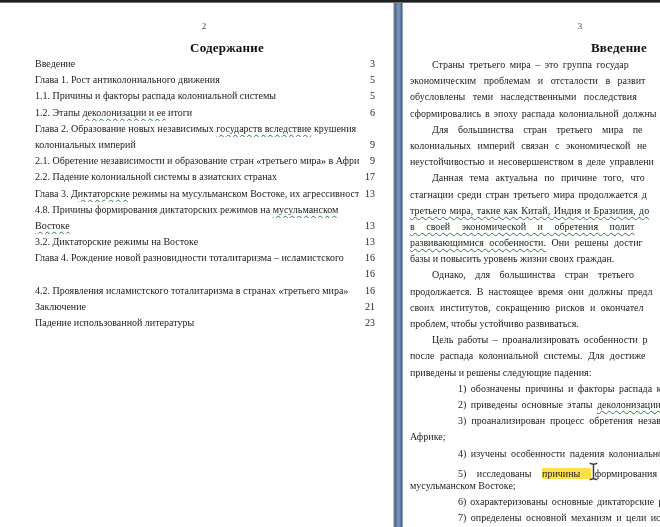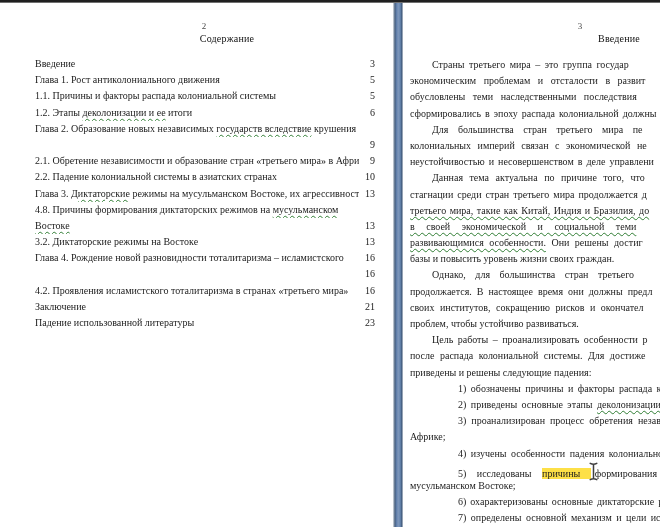--- a/index.html
+++ b/index.html
@@ -8,21 +8,21 @@
   .stage{position:relative;width:660px;height:527px;overflow:hidden;background:#fff}
   .topstrip{position:absolute;left:0;top:0;width:660px;height:3px;
     background:linear-gradient(#1f1f1f 0 2px,#707070 2px 3px);z-index:6}
   .page{position:absolute;top:0;height:527px;background:#fff;overflow:hidden}
   .page-left{left:0;width:393px}
   .page-gap{position:absolute;left:393px;top:0;width:10px;height:527px;z-index:4;
     background:linear-gradient(90deg,#dfe3e8 0%,#8e9bac 10%,#47607f 20%,#5f7da9 34%,
       #7e97bb 52%,#6887b0 72%,#3c5575 90%,#eef0f3 100%)}
   .page-right{left:403px;width:257px}
   .pagenum{position:absolute;top:21px;font-size:9px;color:#4a4a4a;transform:translateX(-50%)}
-  .ptitle{position:absolute;top:33px;font-weight:normal;font-size:10px;color:#101010;
+  .ptitle{position:absolute;top:40px;font-weight:bold;font-size:13px;color:#101010;
     transform:translateX(-50%);white-space:nowrap;letter-spacing:.2px}
   .toc{position:absolute;left:35px;top:56px;width:340px}
   .toc-row{position:relative;height:16.2px;line-height:16.2px;font-size:10px;
     color:#1c1c1c;white-space:nowrap}
   .toc-row .txt{display:inline-block;max-width:324px;overflow:hidden;vertical-align:top}
   .toc-row .num{position:absolute;right:0;top:0}
   .lines{position:absolute;left:7px;top:57px;width:560px}
   .bline{height:16.2px;line-height:16.2px;font-size:10px;color:#1c1c1c;white-space:nowrap}
   .ind1{padding-left:22px}
   .ind2{padding-left:48px}
@@ -40,23 +40,23 @@
 
   <div class="page page-left">
     <div class="pagenum" style="left:204px">2</div>
     <div class="ptitle" style="left:227px">Содержание</div>
     <div class="toc" id="toc">
         <div class="toc-row"><span class="txt"><span>Введение</span></span><span class="num">3</span></div>
         <div class="toc-row"><span class="txt"><span>Глава 1. Рост антиколониального движения</span></span><span class="num">5</span></div>
         <div class="toc-row"><span class="txt"><span>1.1. Причины и факторы распада колониальной системы</span></span><span class="num">5</span></div>
         <div class="toc-row"><span class="txt"><span>1.2. Этапы </span><span class="wavy">деколонизации и ее</span><span> итоги</span></span><span class="num">6</span></div>
         <div class="toc-row"><span class="txt"><span>Глава 2. Образование новых независимых </span><span class="wavy">государств вследствие</span><span> крушения</span></span></div>
-        <div class="toc-row"><span class="num">9</span></div>
+        <div class="toc-row"><span class="txt"><span>колониальных империй</span></span><span class="num">9</span></div>
         <div class="toc-row"><span class="txt"><span>2.1. Обретение независимости и образование стран «третьего мира» в Африке</span></span><span class="num">9</span></div>
-        <div class="toc-row"><span class="txt"><span>2.2. Падение колониальной системы в азиатских странах</span></span><span class="num">10</span></div>
+        <div class="toc-row"><span class="txt"><span>2.2. Падение колониальной системы в азиатских странах</span></span><span class="num">17</span></div>
         <div class="toc-row"><span class="txt"><span>Глава 3. </span><span class="wavy">Диктаторские</span><span> режимы на мусульманском Востоке, их агрессивность</span></span><span class="num">13</span></div>
         <div class="toc-row"><span class="txt"><span>4.8. Причины формирования диктаторских режимов на </span><span class="wavy">мусульманском</span></span></div>
         <div class="toc-row"><span class="txt"><span class="wavy">Востоке</span></span><span class="num">13</span></div>
         <div class="toc-row"><span class="txt"><span>3.2. Диктаторские режимы на Востоке</span></span><span class="num">13</span></div>
         <div class="toc-row"><span class="txt"><span>Глава 4. Рождение новой разновидности тоталитаризма – исламистского</span></span><span class="num">16</span></div>
         <div class="toc-row"><span class="num">16</span></div>
         <div class="toc-row"><span class="txt"><span>4.2. Проявления исламистского тоталитаризма в странах «третьего мира»</span></span><span class="num">16</span></div>
         <div class="toc-row"><span class="txt"><span>Заключение</span></span><span class="num">21</span></div>
         <div class="toc-row"><span class="txt"><span>Падение использованной литературы</span></span><span class="num">23</span></div>
       </div>
@@ -71,21 +71,21 @@
         <div class="bline ind1" style="word-spacing: 2px;"><span>Страны третьего мира – это группа государ</span></div>
         <div class="bline" style="word-spacing: 5px;"><span>экономическим проблемам и отсталости в развит</span></div>
         <div class="bline" style="word-spacing: 5px;"><span>обусловлены теми наследственными последствия</span></div>
         <div class="bline" style="word-spacing: 1.5px;"><span>сформировались в эпоху распада колониальной должны</span></div>
         <div class="bline ind1" style="word-spacing: 7px;"><span>Для большинства стран третьего мира пе</span></div>
         <div class="bline" style="word-spacing: 4px;"><span>колониальных империй связан с экономической не</span></div>
         <div class="bline" style="word-spacing: 1.5px;"><span>неустойчивостью и несовершенством в деле управлени</span></div>
         <div class="bline ind1" style="word-spacing: 4px;"><span>Данная тема актуальна по причине того, что</span></div>
         <div class="bline" style="word-spacing: 1.5px;"><span>стагнации среди стран третьего мира продолжается д</span></div>
         <div class="bline" style="word-spacing: 1px;"><span class="wavy">третьего мира, такие как Китай, Индия и Бразилия, до</span></div>
-        <div class="bline" style="word-spacing: 9px;"><span class="wavy">в своей экономической и социальной теми</span></div>
+        <div class="bline" style="word-spacing: 9px;"><span class="wavy">в своей экономической и обретения полит</span></div>
         <div class="bline" style="word-spacing: 3px;"><span class="wavy">развивающимися особенности.</span><span> Они решены достиг</span></div>
         <div class="bline"><span>базы и повысить уровень жизни своих граждан.</span></div>
         <div class="bline ind1" style="word-spacing: 7px;"><span>Однако, для большинства стран третьего</span></div>
         <div class="bline" style="word-spacing: 2.5px;"><span>продолжается. В настоящее время они должны предл</span></div>
         <div class="bline" style="word-spacing: 3px;"><span>своих институтов, сокращению рисков и окончател</span></div>
         <div class="bline"><span>проблем, чтобы устойчиво развиваться.</span></div>
         <div class="bline ind1" style="word-spacing: 2px;"><span>Цель работы – проанализировать особенности р</span></div>
         <div class="bline" style="word-spacing: 3px;"><span>после распада колониальной системы. Для достиже</span></div>
         <div class="bline"><span>приведены и решены следующие падения:</span></div>
         <div class="bline ind2" style="word-spacing: 2px;"><span>1) обозначены причины и факторы распада коло</span></div>

